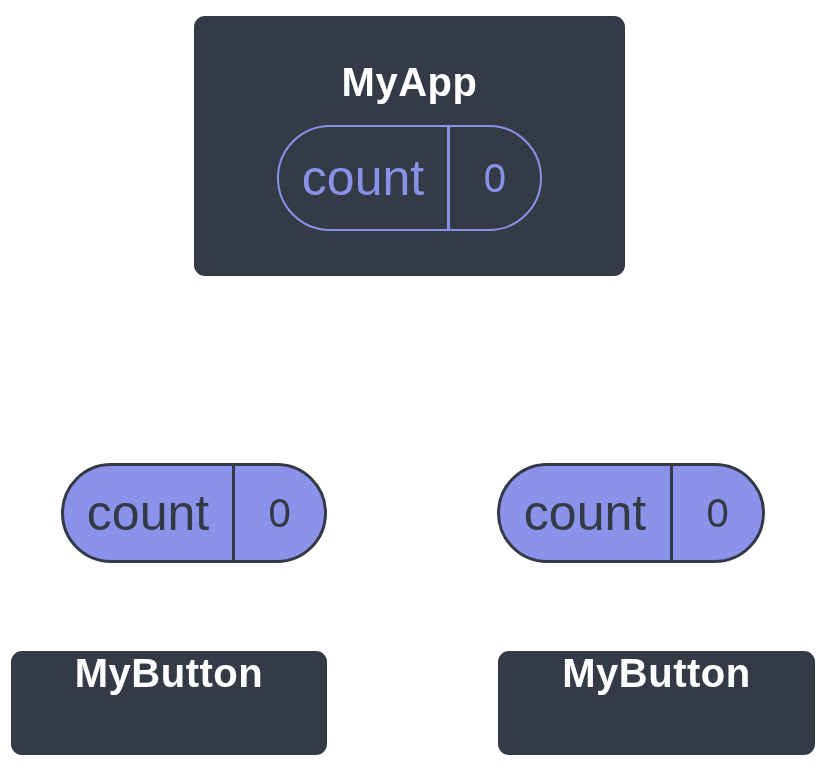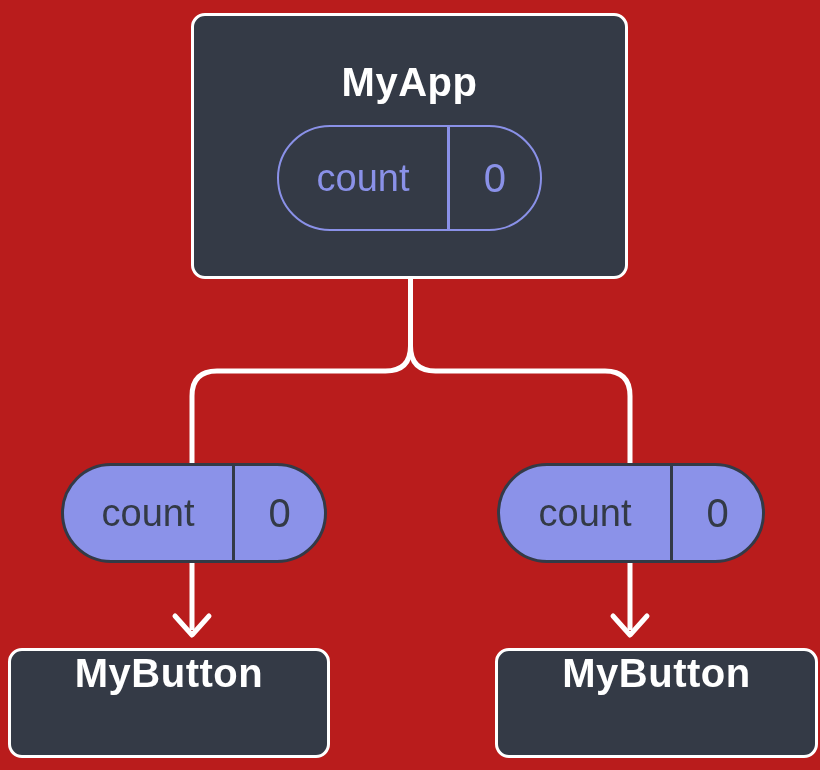--- a/index.html
+++ b/index.html
@@ -1,20 +1,20 @@
 <!DOCTYPE html>
 <html><head>
 <meta charset="utf-8">
 <style>
   html, body { margin: 0; padding: 0; background: #000000; }
   .stage {
     position: relative;
     width: 820px;
     height: 770px;
-    background: #b91c1c;
+    background: #ffffff;
     overflow: hidden;
     font-family: "Liberation Sans", sans-serif;
   }
   .connectors {
     position: absolute;
     left: 0; top: 0;
     width: 820px; height: 770px;
   }
   .connectors path { stroke: #ffffff; stroke-width: 5; fill: none; }
   .connectors path.arrow-head { stroke-linecap: round; stroke-linejoin: round; }
@@ -42,21 +42,21 @@
   .app-node .node-title { margin-top: 44px; }
 
   .pill {
     box-sizing: border-box;
     display: flex;
     align-items: stretch;
     overflow: hidden;
   }
   .pill .cell-name {
     display: flex; align-items: center; justify-content: center;
-    font-size: 38px;
+    font-size: 50px;
   }
   .pill .cell-value {
     flex: 1;
     display: flex; align-items: center; justify-content: center;
     font-size: 40px;
   }
   .pill-outline {
     margin-top: 20px;
     width: 265px; height: 106px;
     border: 2.5px solid #8a91e8;

